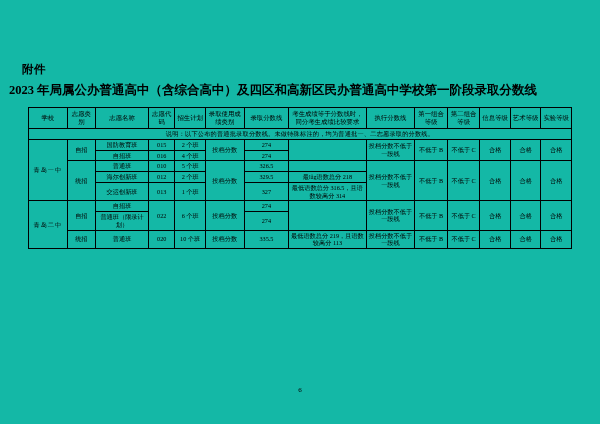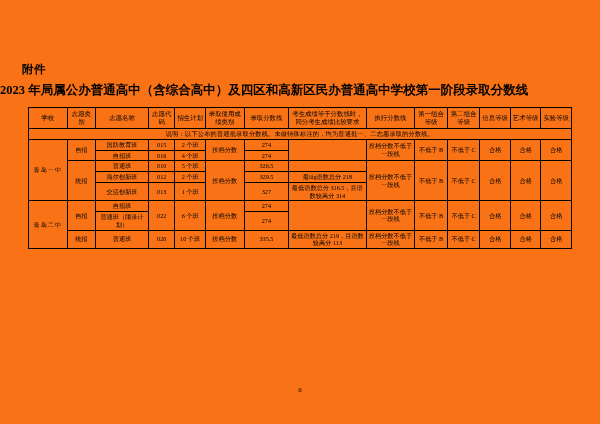--- a/index.html
+++ b/index.html
@@ -13,36 +13,36 @@
     font-family: "Liberation Serif", "DejaVu Serif", serif;
     color: #000000;
     position: relative;
     overflow: hidden;
   }
   .page {
     position: absolute;
     left: 0; top: 0;
     width: 600px;
     height: 424px;
-    background: #f97316;
+    background: #14b8a6;
   }
   .attach-label {
     position: absolute;
     left: 22px;
     top: 62px;
     font-size: 11.5px;
     font-weight: bold;
     letter-spacing: 0.5px;
   }
   .doc-title {
     position: absolute;
     left: 0;
     top: 82px;
     width: 537px;
-    text-align: left;
+    text-align: right;
     font-size: 12.5px;
     font-weight: bold;
     letter-spacing: 0px;
   }
   table.main {
     position: absolute;
     left: 28px;
     top: 107px;
     width: 544px;
     border-collapse: collapse;

